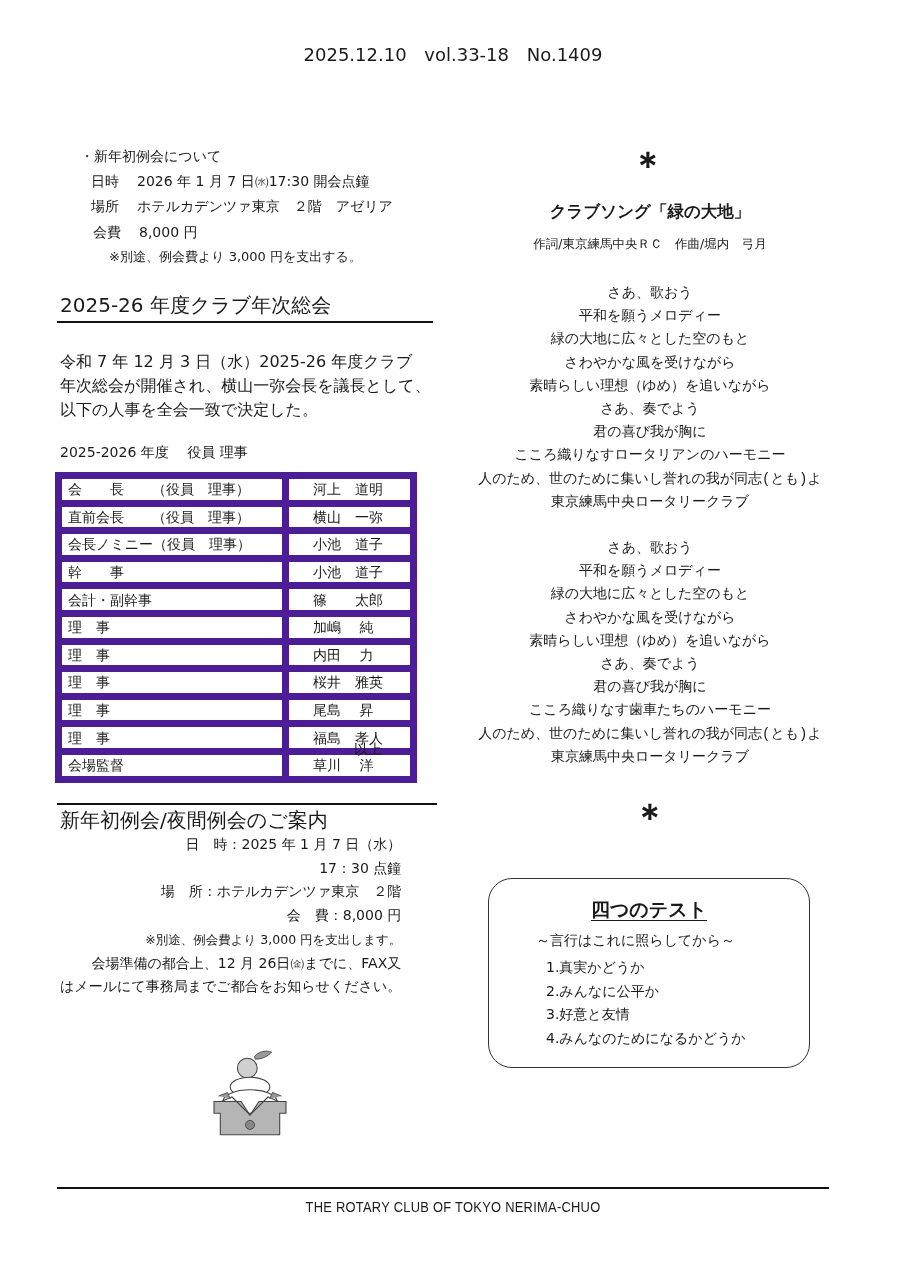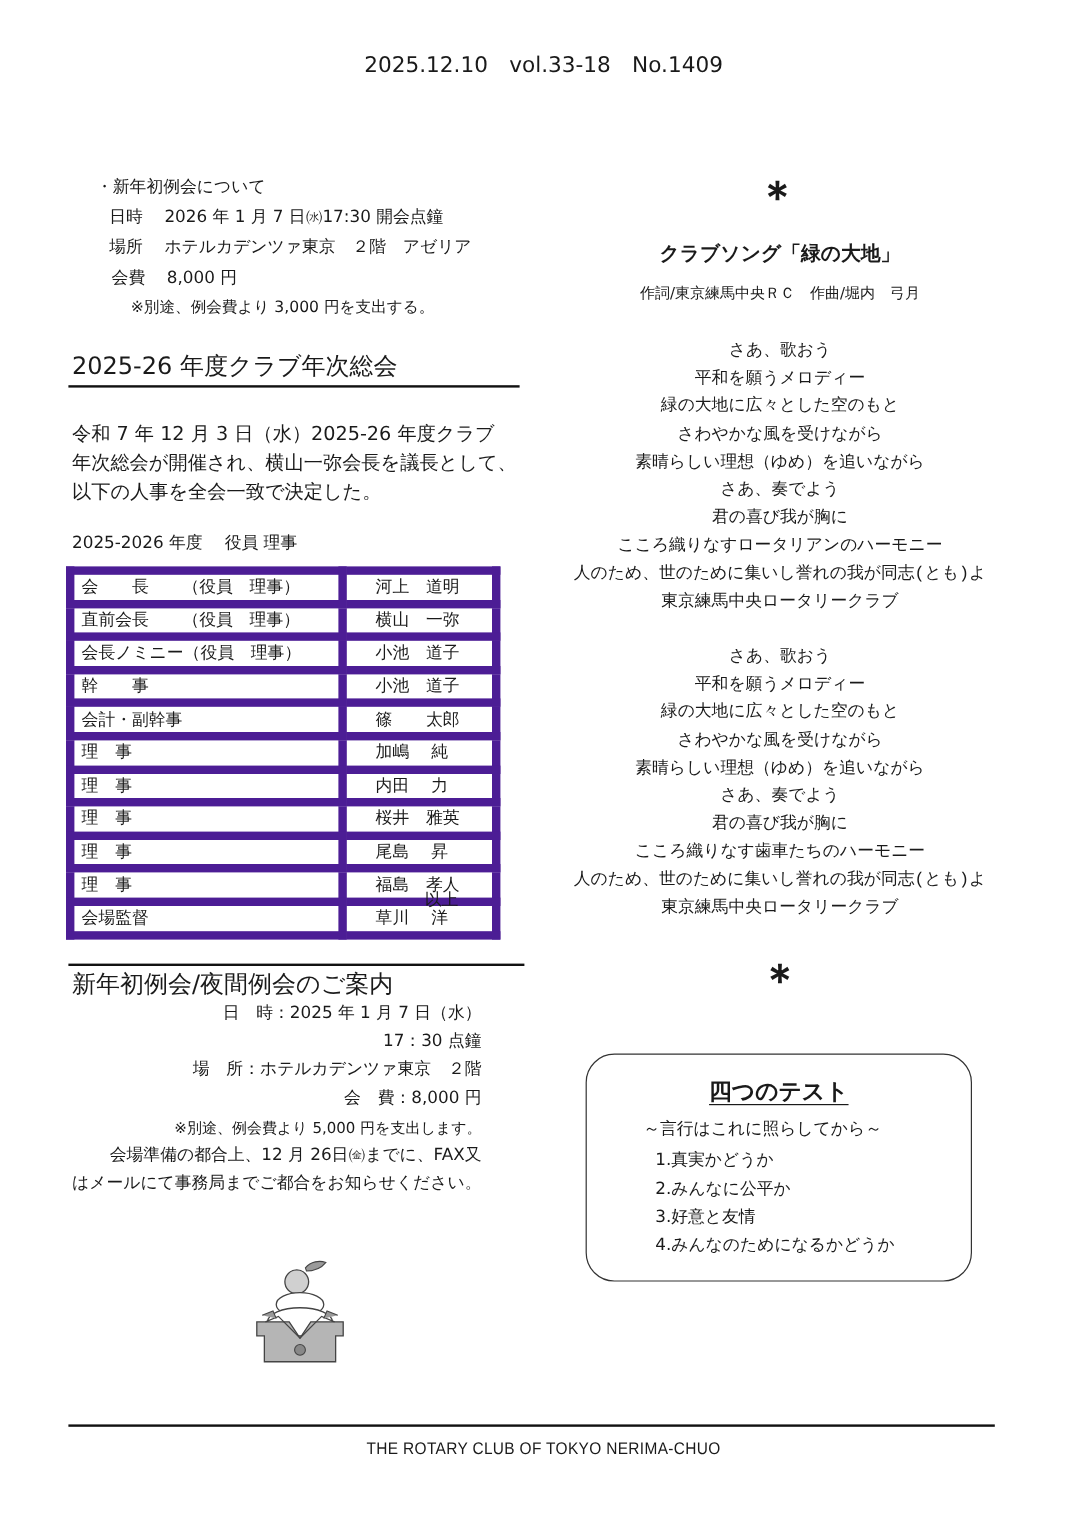--- a/index.html
+++ b/index.html
@@ -157,21 +157,21 @@
   <div class="row">
     <span class="k">日　時：</span><span>2025 年 1 月 7 日（水）</span>
   </div>
   <div class="row cont">17：30 点鐘</div>
   <div class="row">
     <span class="k">場　所：</span><span>ホテルカデンツァ東京　２階</span>
   </div>
   <div class="row">
     <span class="k">会　費：</span><span>8,000 円</span>
   </div>
-  <div class="row note">※別途、例会費より 5,000 円を支出します。</div>
+  <div class="row note">※別途、例会費より 3,000 円を支出します。</div>
   <div class="row">会場準備の都合上、12 月 26日㈮までに、FAX又</div>
   <div class="row">はメールにて事務局までご都合をお知らせください。</div>
 </div>
 
 <svg class="abs kagami" viewBox="0 0 100 100">
   <path d="M55 10 C60 4, 68 3, 74 5 C70 10, 63 13, 56 13 Z" fill="#9a9a9a" stroke="#444" stroke-width="1"></path>
   <circle cx="47" cy="23" r="11" fill="#d0d0d0" stroke="#444" stroke-width="1.2"></circle>
   <ellipse cx="50" cy="44" rx="22" ry="11" fill="#fff" stroke="#444" stroke-width="1.2"></ellipse>
   <ellipse cx="50" cy="60" rx="30" ry="13" fill="#fff" stroke="#444" stroke-width="1.2"></ellipse>
   <path d="M10 60 L40 60 L50 75 L60 60 L90 60 L90 73 L83 73 L83 97 L17 97 L17 73 L10 73 Z" fill="#b5b5b5" stroke="#444" stroke-width="1.2"></path>

